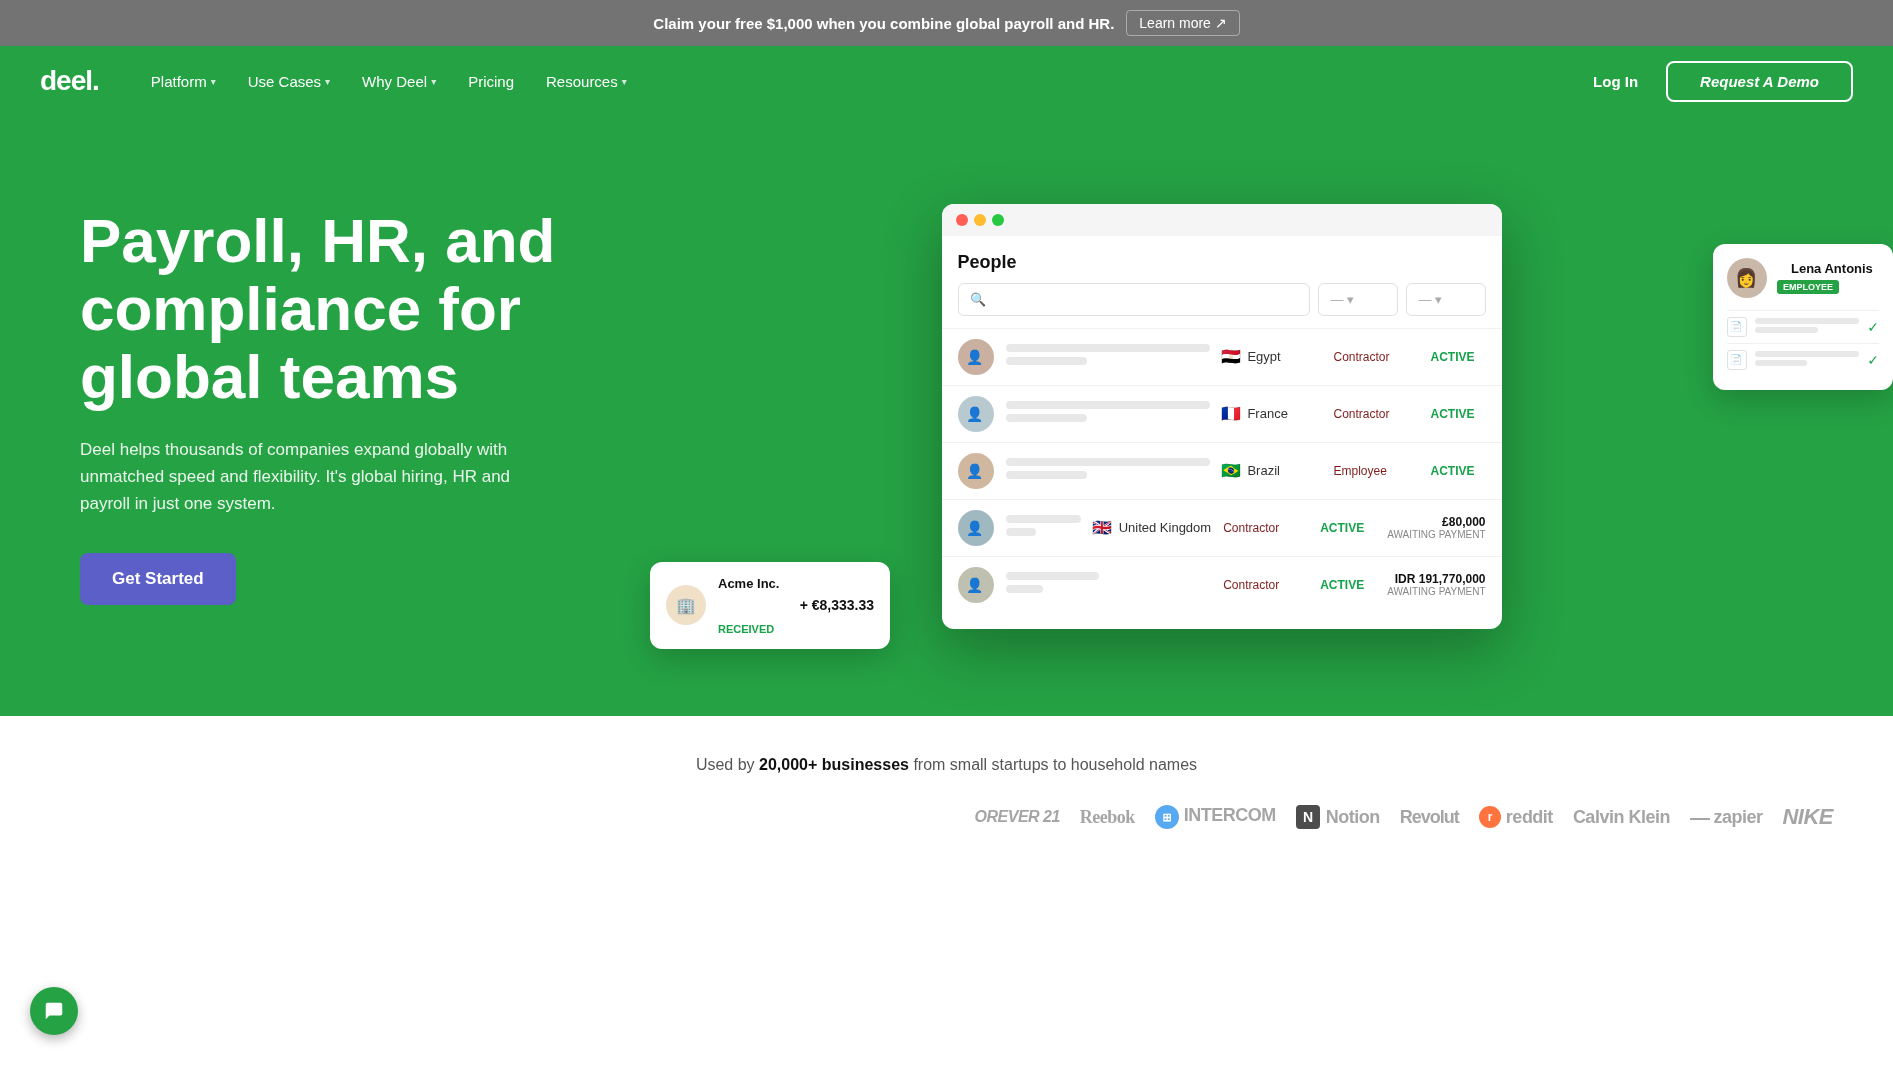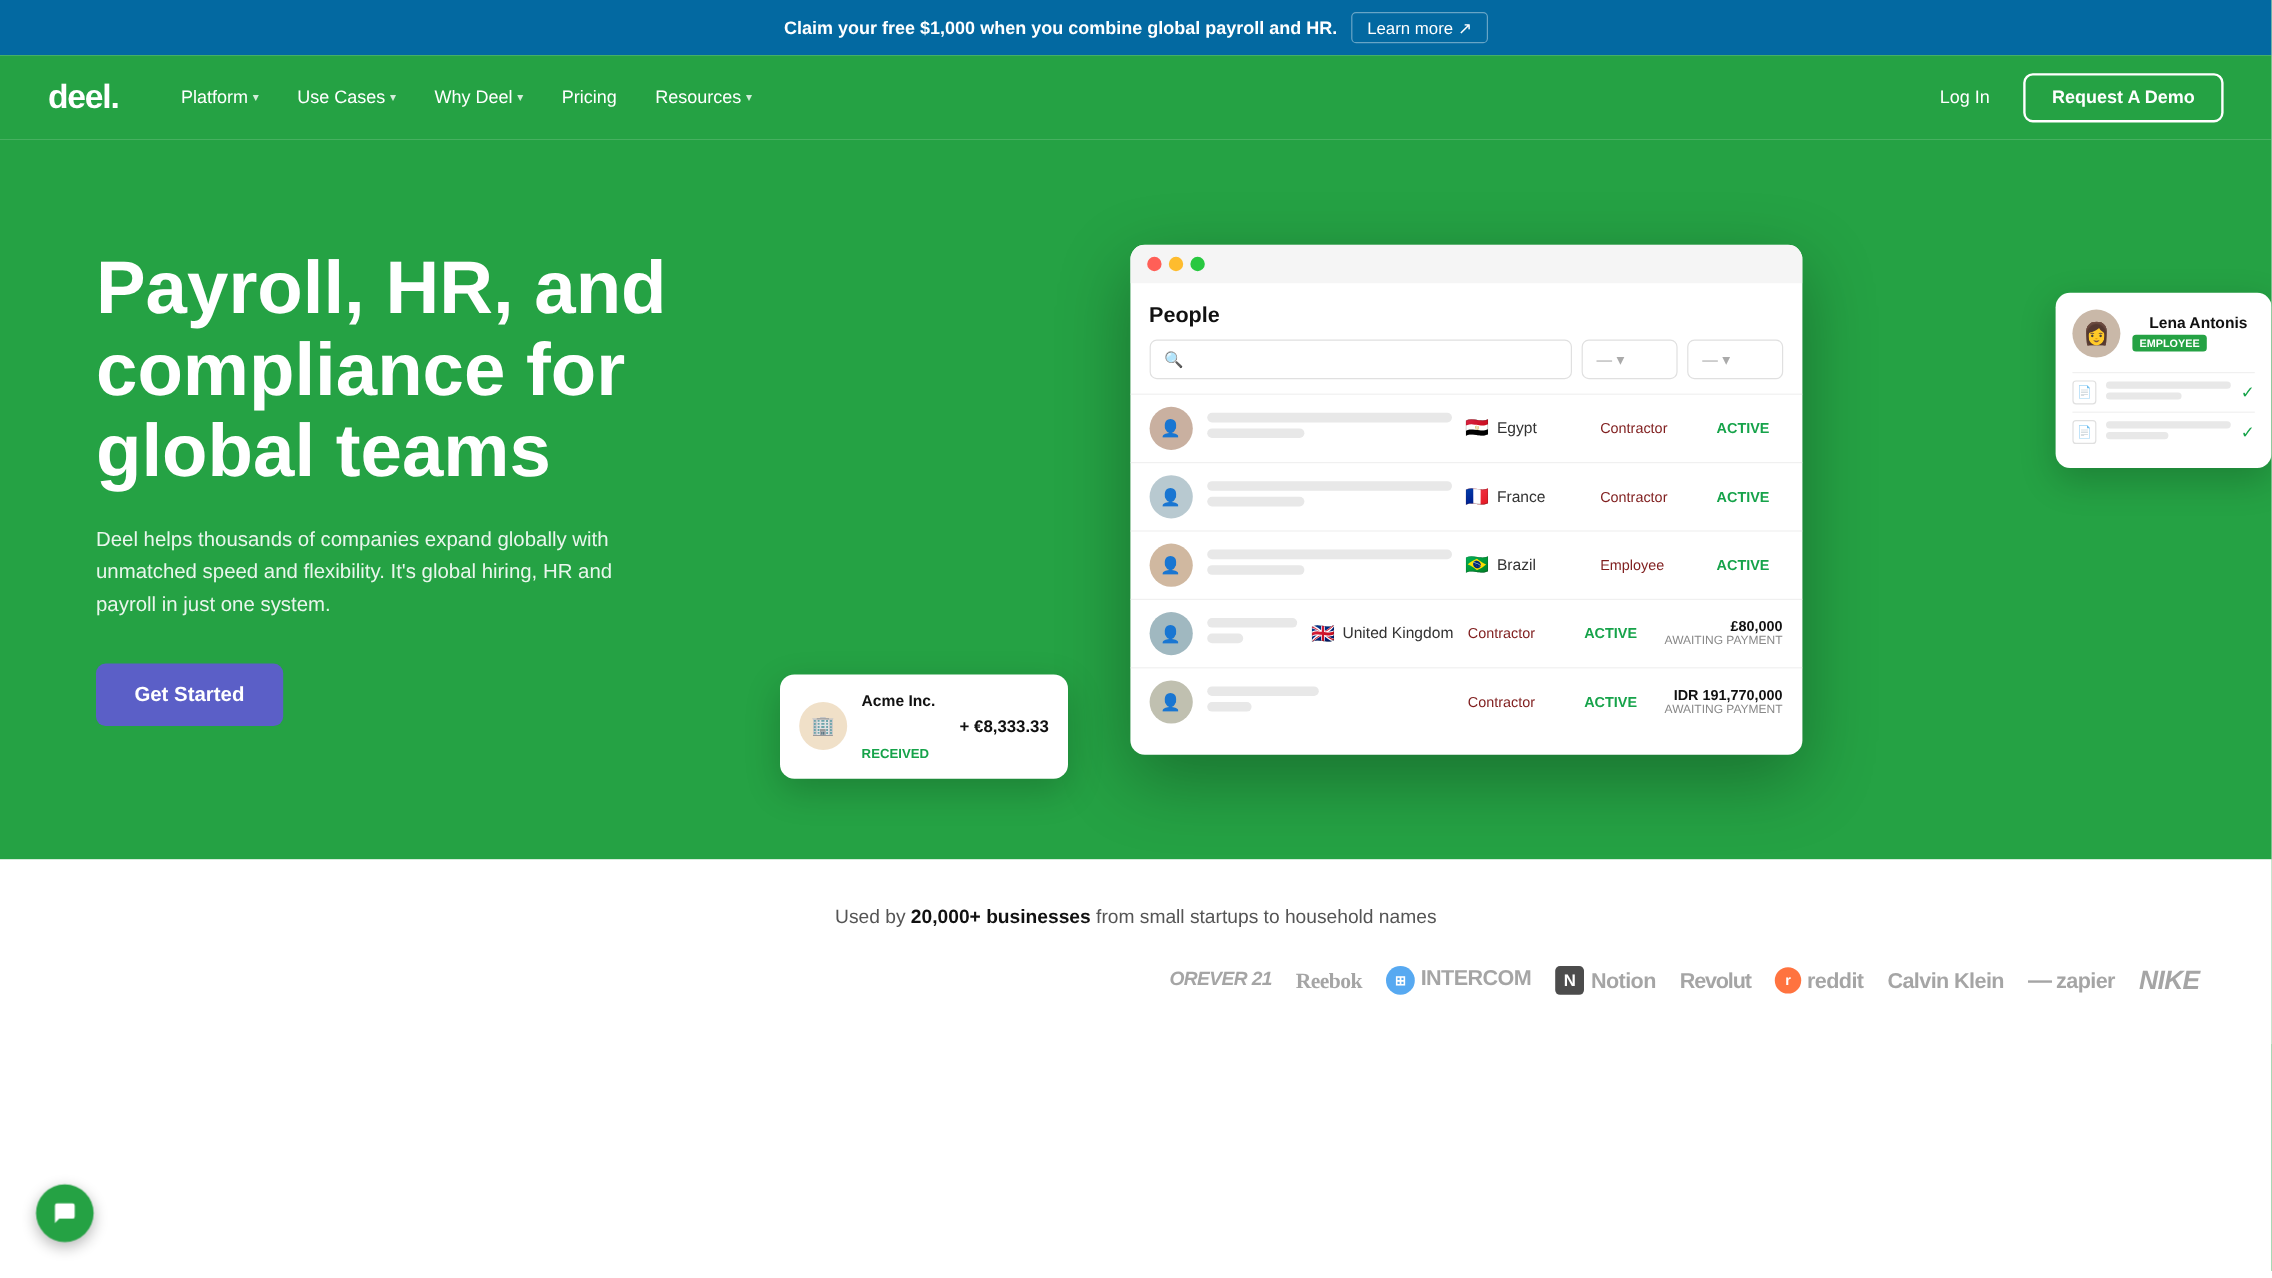--- a/index.html
+++ b/index.html
@@ -1,20 +1,20 @@
 <!DOCTYPE html>
 <html><head>
   <meta charset="utf-8">
   <style>
     * { margin: 0; padding: 0; box-sizing: border-box; }
     body { font-family: -apple-system, BlinkMacSystemFont, 'Segoe UI', sans-serif; overflow-x: hidden; }
 
     
     .top-banner {
-      background-color: #0369a1;
+      background-color: #737373;
       color: white;
       text-align: center;
       padding: 10px 20px;
       font-size: 15px;
       display: flex;
       align-items: center;
       justify-content: center;
       gap: 12px;
     }
     .top-banner strong { font-weight: 700; }
@@ -72,34 +72,35 @@
       opacity: 0.8;
     }
     .nav-right {
       display: flex;
       align-items: center;
       gap: 16px;
     }
     .login-btn {
       color: white;
       font-size: 15px;
-      font-weight: 400;
+      font-weight: 700;
       text-decoration: none;
       padding: 8px 12px;
       text-align: center;
     }
     .demo-btn {
       background: transparent;
       color: white;
       border: 2px solid white;
       border-radius: 8px;
-      padding: 10px 22px;
+      padding: 10px 32px;
       font-size: 15px;
       font-weight: 600;
       cursor: pointer;
+      font-style: italic;
     }
 
     
     .hero {
       background-color: #25a244;
       min-height: 600px;
       display: flex;
       align-items: center;
       padding: 40px 80px 60px;
       position: relative;

